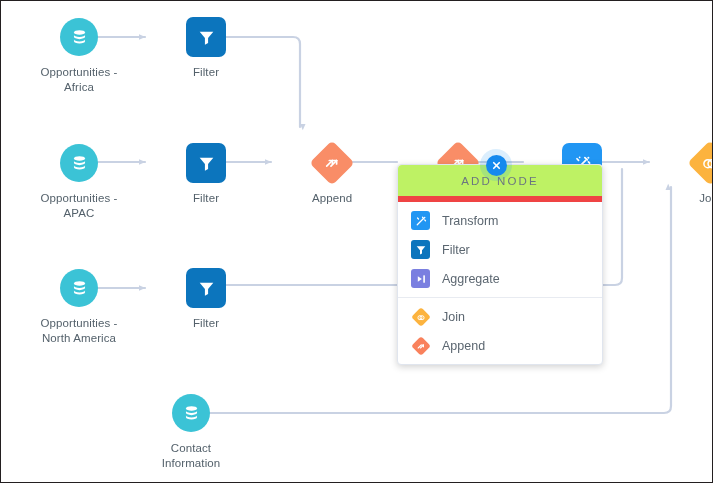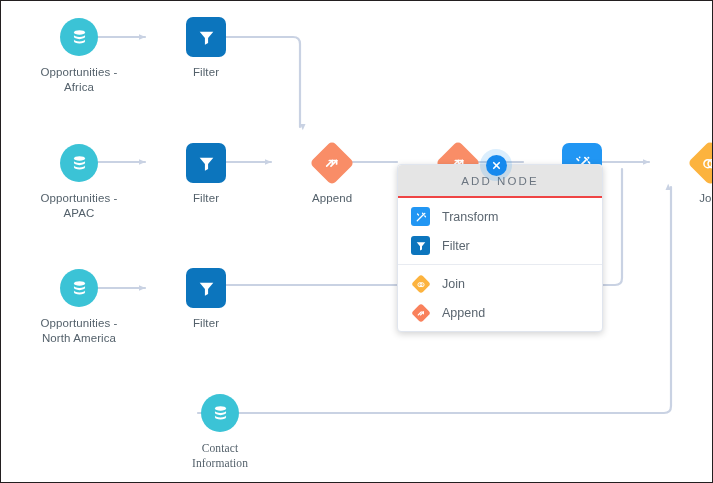--- a/index.html
+++ b/index.html
@@ -97,22 +97,22 @@
     top: 163px;
     width: 204px;
     background: #ffffff;
     border: 1px solid #e0e5ee;
     border-radius: 4px;
     box-shadow: 0 2px 7px rgba(0,0,0,.18);
     z-index: 40;
   }
   #popup-header {
     height: 31px;
-    background: #e5e5e5;
-    border-bottom: 2px solid #ef4444;
+    background: #bef264;
+    border-bottom: 6px solid #ef4444;
     border-radius: 4px 4px 0 0;
     display: flex;
     align-items: center;
     justify-content: center;
   }
   #popup-title {
     font-size: 11.5px;
     letter-spacing: 2.1px;
     color: #6b7580;
   }
@@ -352,21 +352,21 @@
     <div class="node-shape-wrap">
       <div class="filter-square">
         <svg width="19" height="19" viewBox="0 0 24 24">
           <path d="M3.4 4.6h17.2l-6.6 8v6.2l-4 2.2v-8.4z" fill="#ffffff"></path>
         </svg>
       </div>
     </div>
     <div class="node-label" style="white-space:pre-line">Filter</div>
   </div>
 
-  <div class="node" style="left:187px; top:390px;font-family:Liberation Serif, serif;">
+  <div class="node" style="left:158px; top:390px;">
     <div class="node-shape-wrap">
       <div class="src-circle">
         <svg width="19" height="19" viewBox="0 0 24 24">
           <g fill="#ffffff">
             <ellipse cx="12" cy="5.6" rx="7" ry="2.9"></ellipse>
             <path d="M5 8.6c0 1.6 3.1 2.9 7 2.9s7-1.3 7-2.9v2.6c0 1.6-3.1 2.9-7 2.9s-7-1.3-7-2.9z"></path>
             <path d="M5 14.2c0 1.6 3.1 2.9 7 2.9s7-1.3 7-2.9v2.6c0 1.6-3.1 2.9-7 2.9s-7-1.3-7-2.9z"></path>
           </g>
         </svg>
       </div>
@@ -425,20 +425,31 @@
 
       <div class="menu-item">
         <span class="menu-icon mi-filter">
           <svg width="12" height="12" viewBox="0 0 24 24">
             <path d="M3.4 4.6h17.2l-6.6 8v6.2l-4 2.2v-8.4z" fill="#ffffff"></path>
           </svg>
         </span>
         <span class="menu-label">Filter</span>
       </div>
 
+      <div class="menu-item">
+        <span class="menu-icon mi-aggregate">
+          <svg width="12" height="12" viewBox="0 0 24 24">
+            <g fill="#ffffff">
+              <rect x="16.6" y="4.5" width="3.2" height="15" rx="1"></rect>
+              <path d="M13.8 12 L5.6 6.6 L5.6 17.4 Z"></path>
+            </g>
+          </svg>
+        </span>
+        <span class="menu-label">Aggregate</span>
+      </div>
 
     </div>
 
     <div class="menu-group">
 
       <div class="menu-item">
         <span class="menu-icon mi-diamond">
           <span class="mi-dia-inner join">
             <svg width="9" height="9" viewBox="0 0 24 24">
               <g fill="none" stroke="#ffffff" stroke-width="2.6">

